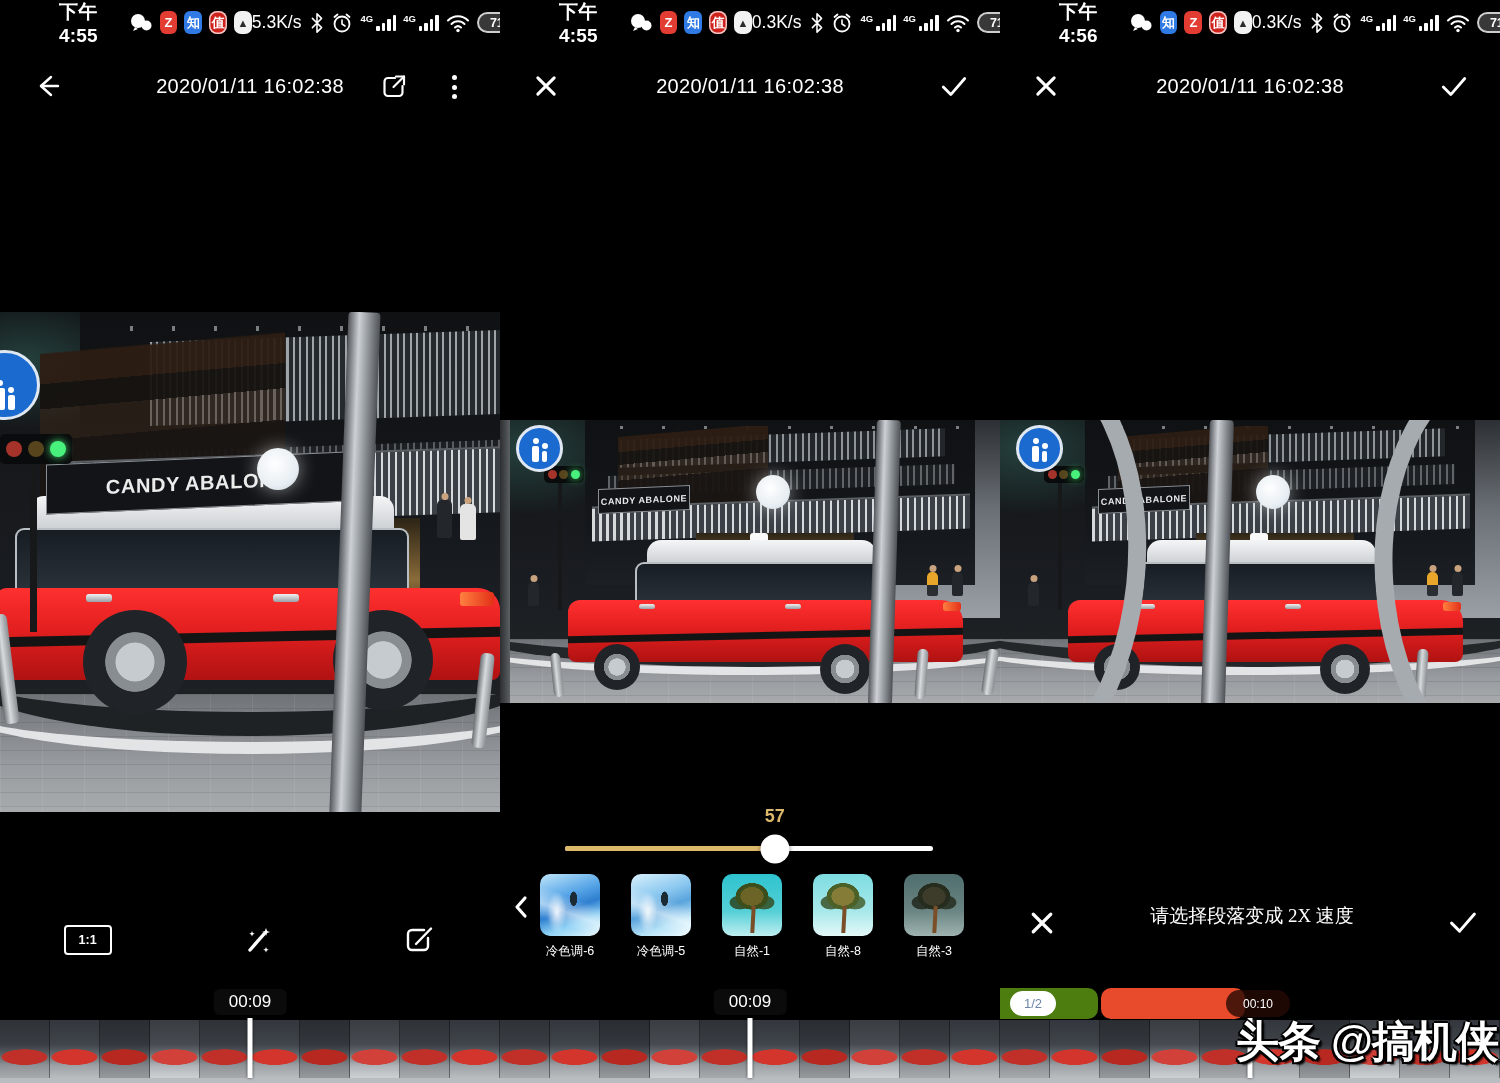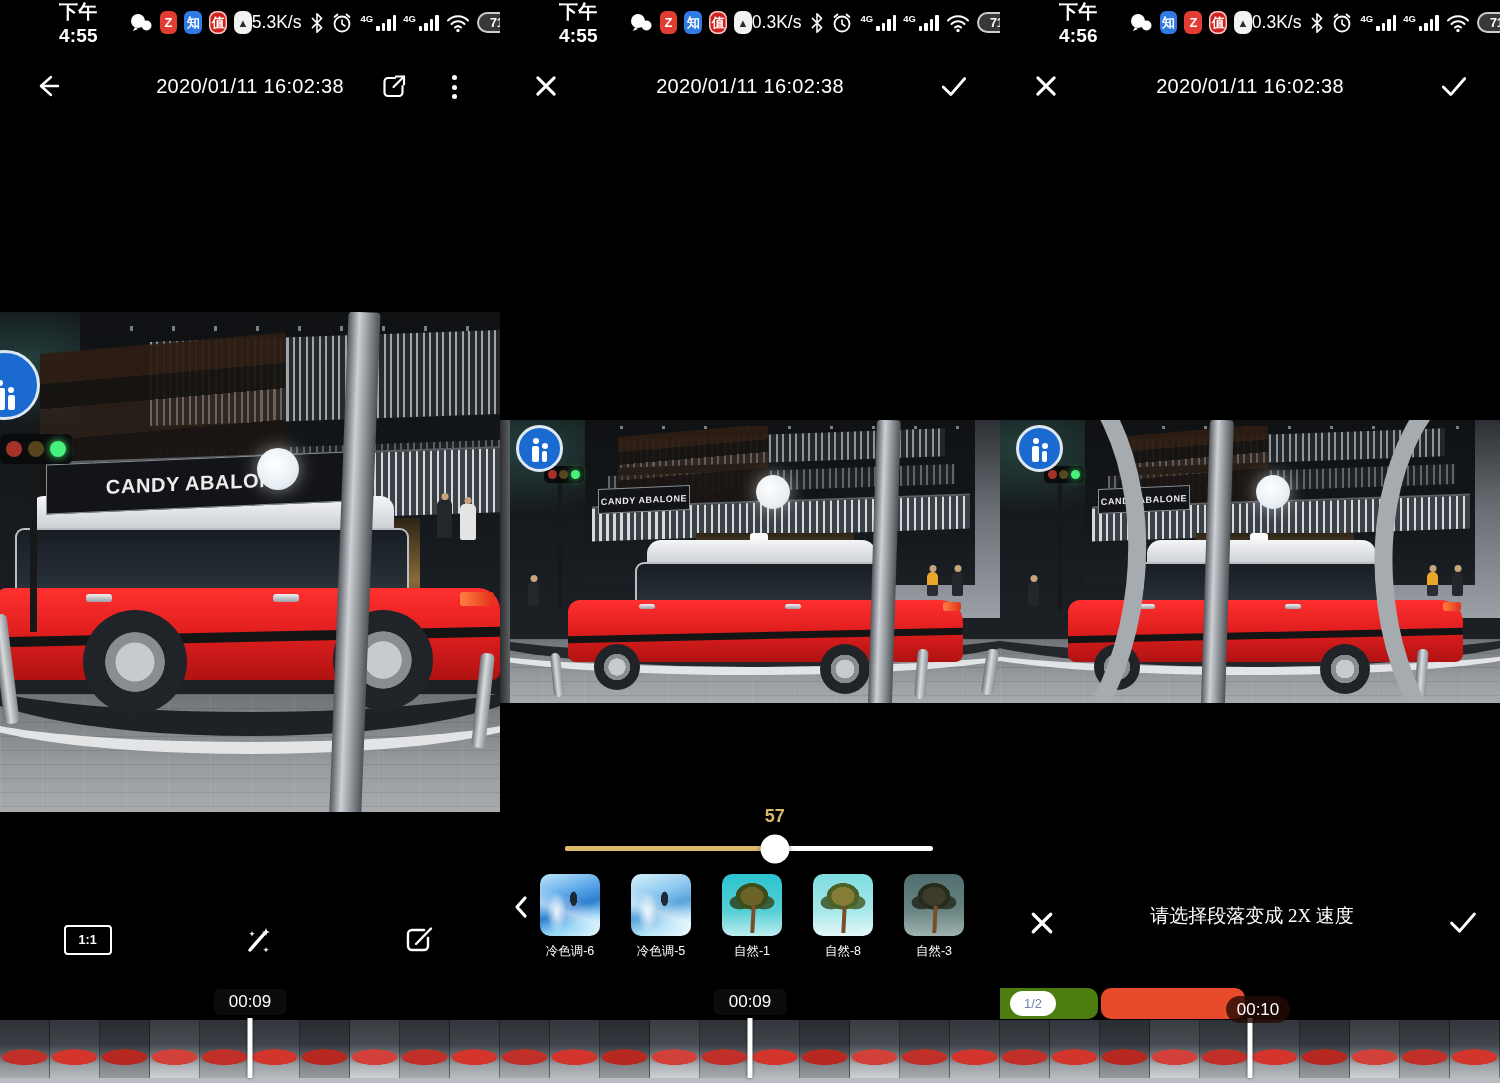--- a/index.html
+++ b/index.html
@@ -231,22 +231,22 @@
   .frame.v1{filter:brightness(1.1);}
   .frame.v2{filter:brightness(.9) saturate(1.1);}
   .frame.v3{filter:brightness(1.22) saturate(.82);}
   .playhead{position:absolute;left:50%;transform:translateX(-50%);top:-2px;bottom:0;width:5px;
     background:#fff;box-shadow:0 0 3px rgba(0,0,0,.65);z-index:6;}
   .segments{position:absolute;left:0;right:0;top:988px;height:31px;z-index:7;}
   .seg-blue{position:absolute;left:0;top:0;width:98px;height:31px;background:#4d8de4;border-radius:0 10px 10px 0;}
   .pill12{position:absolute;left:10px;top:3px;width:46px;height:25px;background:#fff;border-radius:13px;
     color:#6f86a8;font-size:13px;display:flex;align-items:center;justify-content:center;}
   .seg-red{position:absolute;left:101px;top:0;width:144px;height:31px;background:#e84a2c;border-radius:10px;}
-  .timepill10{position:absolute;left:226px;top:8px;min-width:64px;height:27px;border-radius:14px;
-    background:rgba(38,10,5,.8);color:#fff;font-size:17px;display:flex;align-items:center;justify-content:center;z-index:8;}
+  .timepill10{position:absolute;left:226px;top:2px;min-width:64px;height:27px;border-radius:14px;
+    background:rgba(38,10,5,.8);color:#fff;font-size:12px;display:flex;align-items:center;justify-content:center;z-index:8;}
 
   
   .watermark{position:absolute;right:2px;bottom:12px;z-index:50;color:#fff;font-size:43px;font-weight:700;
     letter-spacing:-1px;white-space:nowrap;pointer-events:none;
     text-shadow:-2px 0 0 #000,2px 0 0 #000,0 -2px 0 #000,0 2px 0 #000,2px 2px 0 #000,-2px 2px 0 #000,3px 3px 2px rgba(0,0,0,.8);}
 </style>
 </head>
 <body>
 
 <div class="stage">
@@ -734,13 +734,14 @@
           <div class="frame v1"></div>
           <div class="frame v2"></div>
           <div class="frame v3"></div>
           <div class="frame v0"></div>
           <div class="frame v1"></div>
         </div>
       <div class="playhead"></div>
     </div>
   </section>
 
+  <div class="watermark">头条 @搞机侠</div>
 </div>
 
 </body></html>

